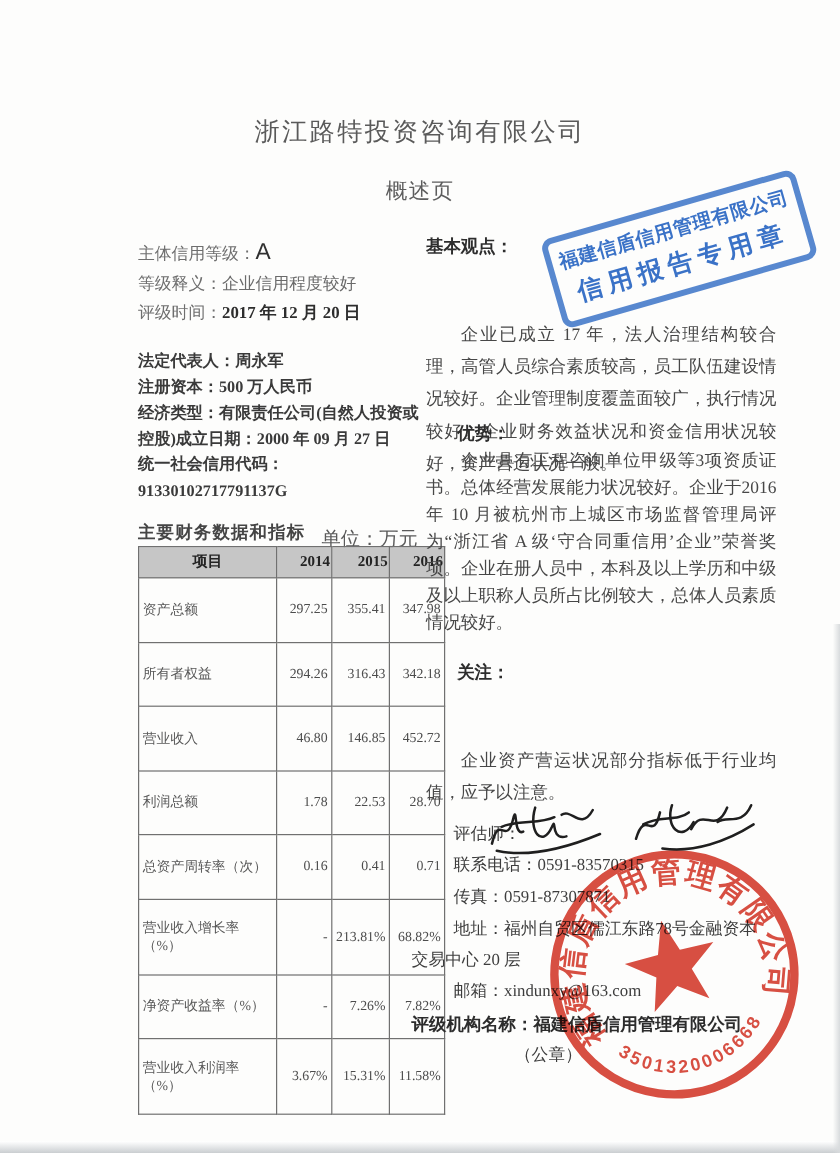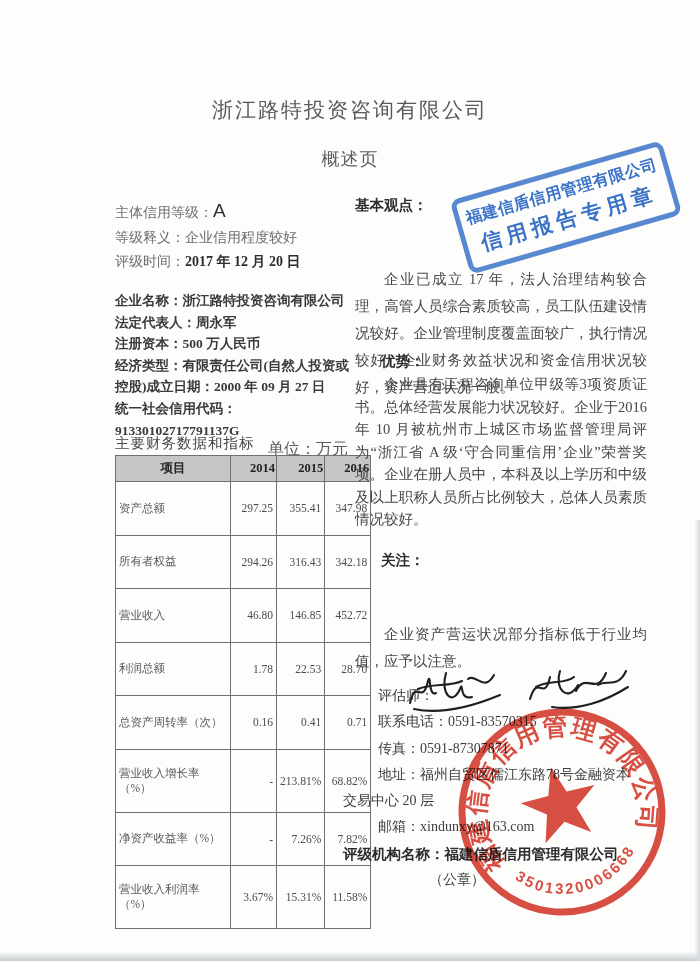--- a/index.html
+++ b/index.html
@@ -10,21 +10,21 @@
   .subtitle{top:147px;left:0;width:100%;text-align:center;font-size:18px;color:#5d5d5d;letter-spacing:1px;}
 
   .rating{left:115px;top:199px;font-size:14px;color:#6e6e6e;line-height:24.5px;}
   .rating .grade{font-family:"Liberation Sans","DejaVu Sans",sans-serif;font-size:19px;color:#303030;}
   .rating .dateval{color:#2d2d2d;font-weight:bold;}
   .rating .meaning{color:#6a6a6a;}
 
   .company{left:115px;top:290px;width:242px;font-weight:bold;color:#3a3a3a;font-size:13.5px;line-height:21.6px;}
   .company p{margin:0;}
 
-  .fin-caption{left:115px;top:434px;font-size:14.5px;color:#454545;letter-spacing:1px;}
+  .fin-caption{left:115px;top:434px;font-size:14.5px;color:#454545;letter-spacing:1px;font-weight:bold;}
   .fin-unit{left:115px;top:439px;width:233px;text-align:right;font-size:16px;color:#5a5a5a;}
   table.fin{position:absolute;left:115px;top:455px;border-collapse:collapse;
             font-size:11.5px;color:#4c4c4c;table-layout:fixed;}
   table.fin th{background:#c6c6c6;color:#232323;font-size:12.5px;height:23px;border:1px solid #707070;font-weight:bold;}
   table.fin td{height:20.5px;border:1px solid #707070;padding:16px 3px;background:#fdfdfc;}
   table.fin td.lbl{width:108px;text-align:left;color:#585858;}
   table.fin td.num,table.fin th.num{width:39px;text-align:right;}
 
   .sec-title{font-weight:bold;color:#2d2d2d;font-size:14.5px;}
   .para{width:292px;text-align:justify;text-indent:2em;color:#474747;font-size:14.5px;margin:0;}
@@ -62,21 +62,20 @@
   <div class="abs subtitle">概述页</div>
   <div class="abs title">浙江路特投资咨询有限公司</div>
 
   <div class="abs rating">
     <div><span>主体信用等级：</span><span class="grade">A</span></div>
     <div><span>等级释义：</span><span class="meaning">企业信用程度较好</span></div>
     <div><span>评级时间：</span><span class="dateval">2017 年 12 月 20 日</span></div>
   </div>
 
   <div class="abs company">
-      <p>企业名称：浙江路特投资咨询有限公司</p>
       <p>法定代表人：周永军</p>
       <p>注册资本：500 万人民币</p>
       <p>经济类型：有限责任公司(自然人投资或控股)成立日期：2000 年 09 月 27 日</p>
       <p>统一社会信用代码：91330102717791137G</p>
     </div>
 
   <div class="abs fin-caption">主要财务数据和指标</div>
   <div class="abs fin-unit">单位：万元</div>
   <table class="fin">
     <thead>

